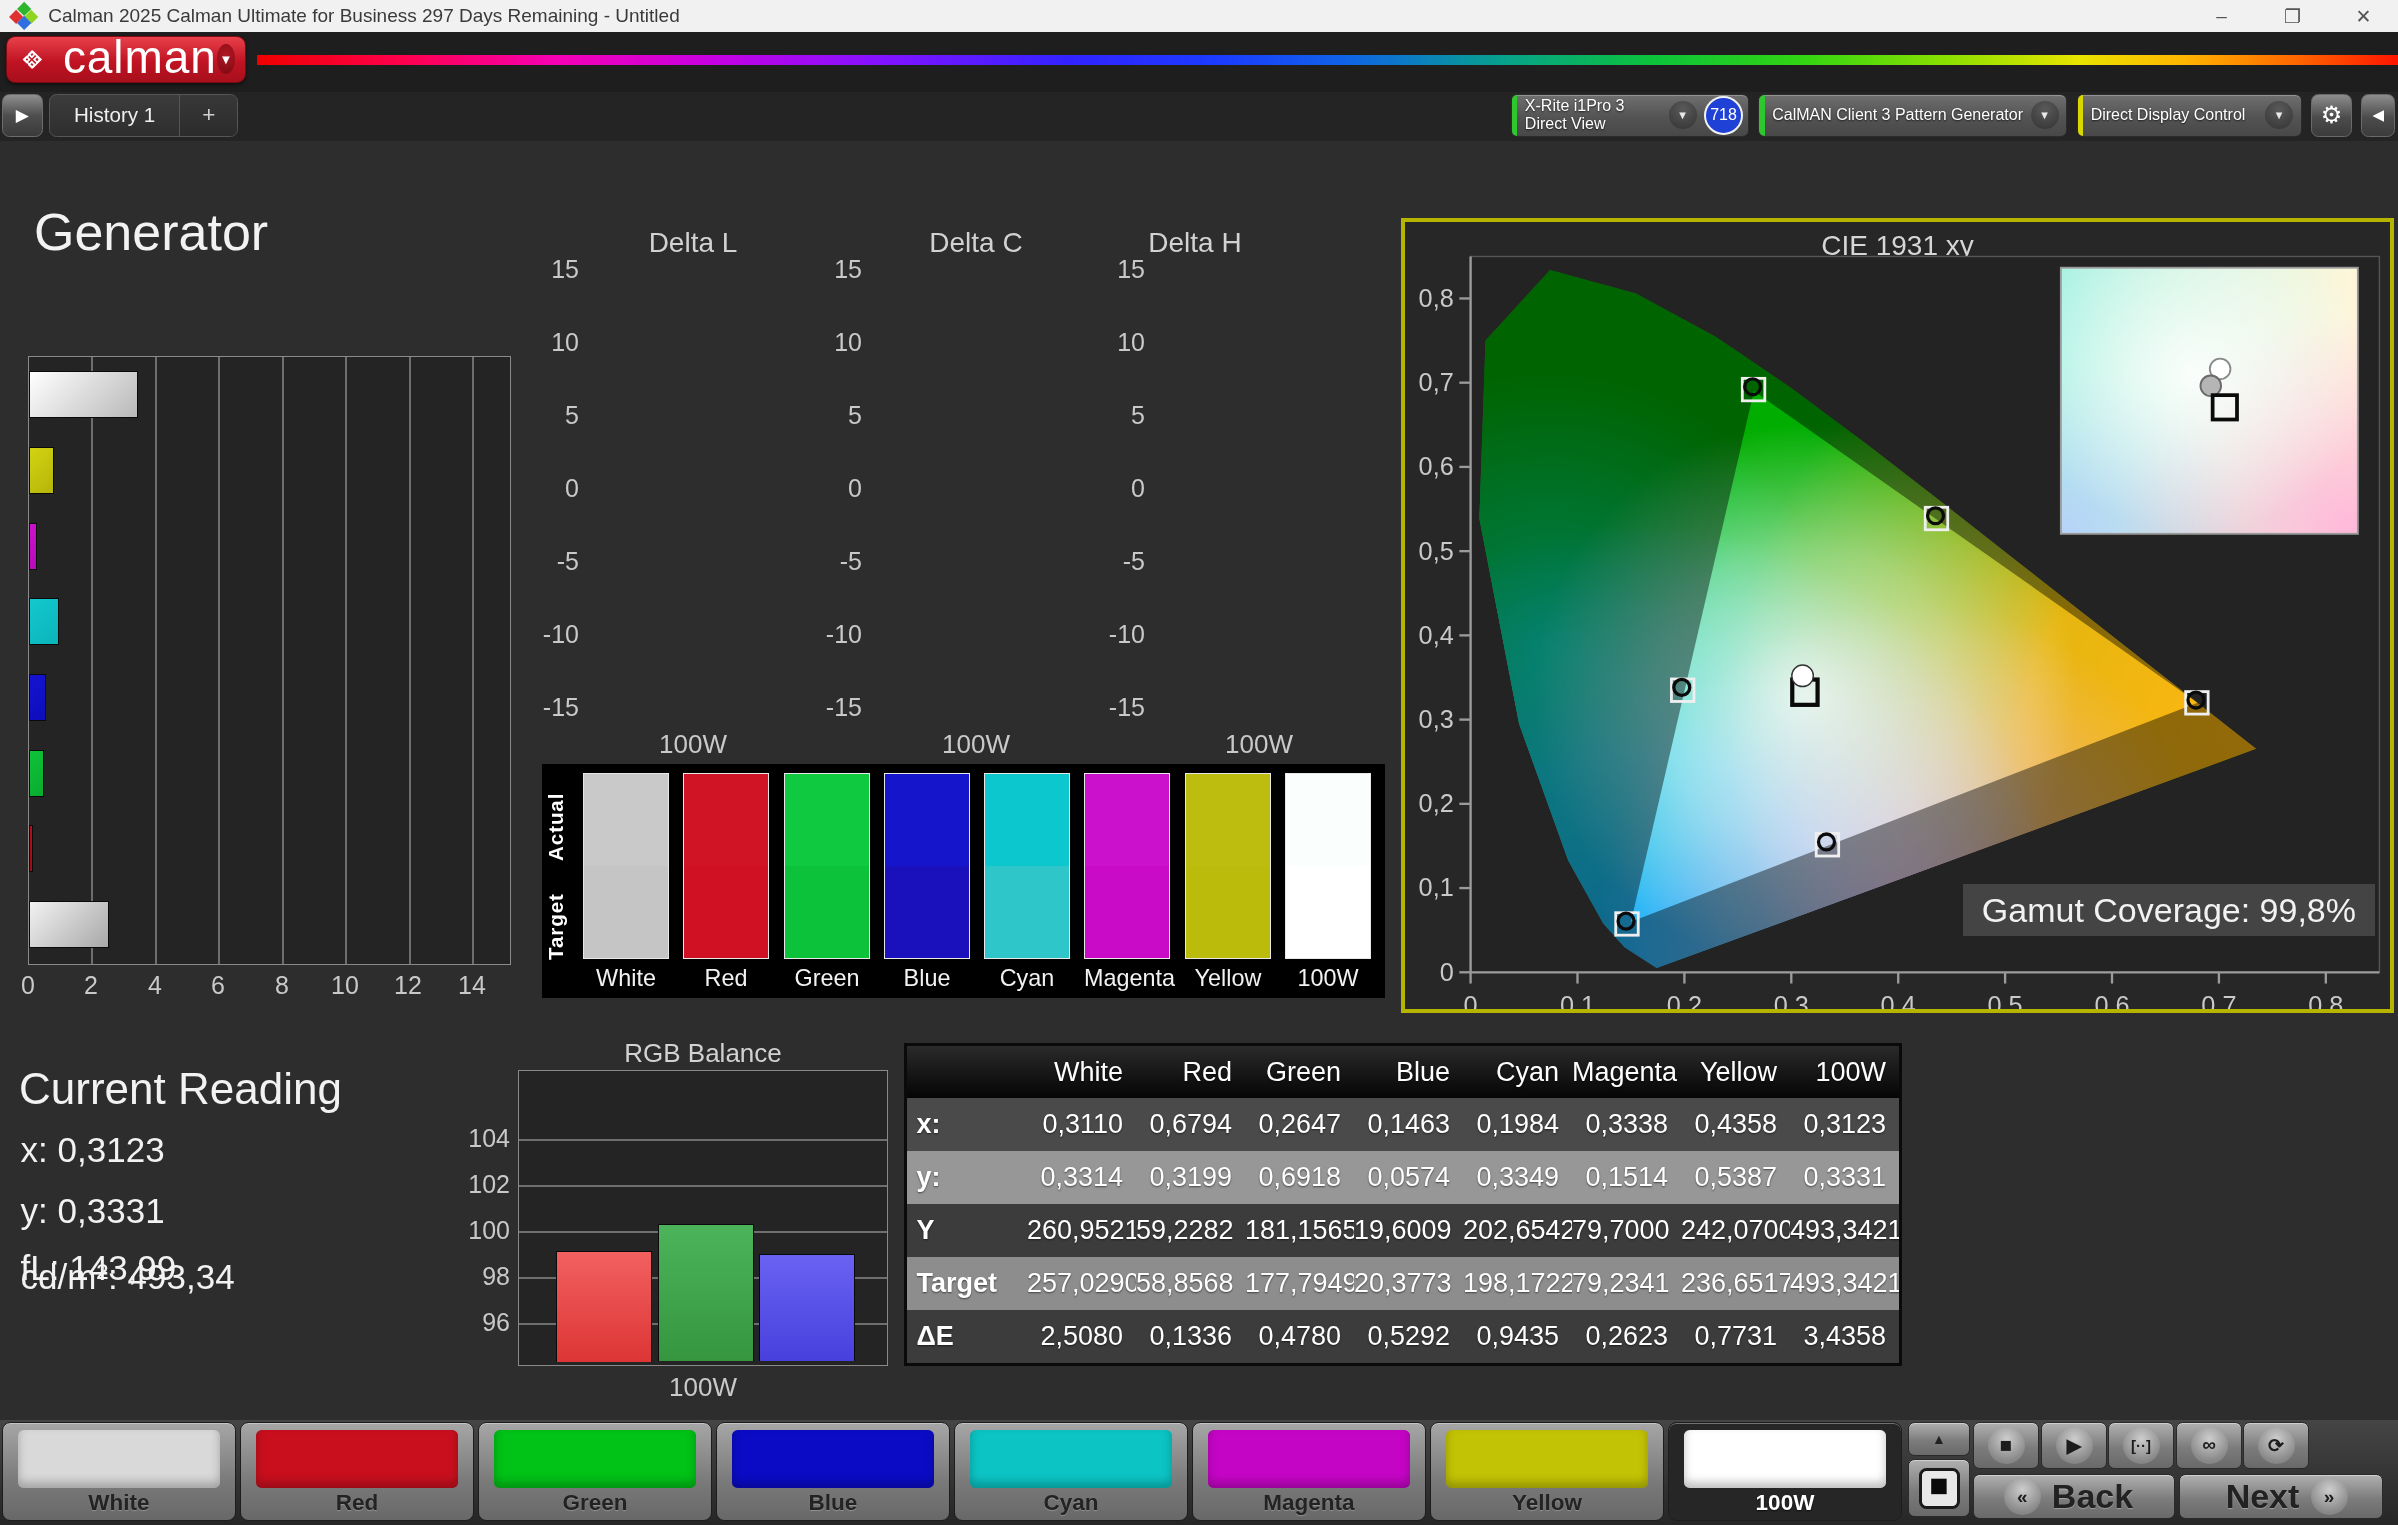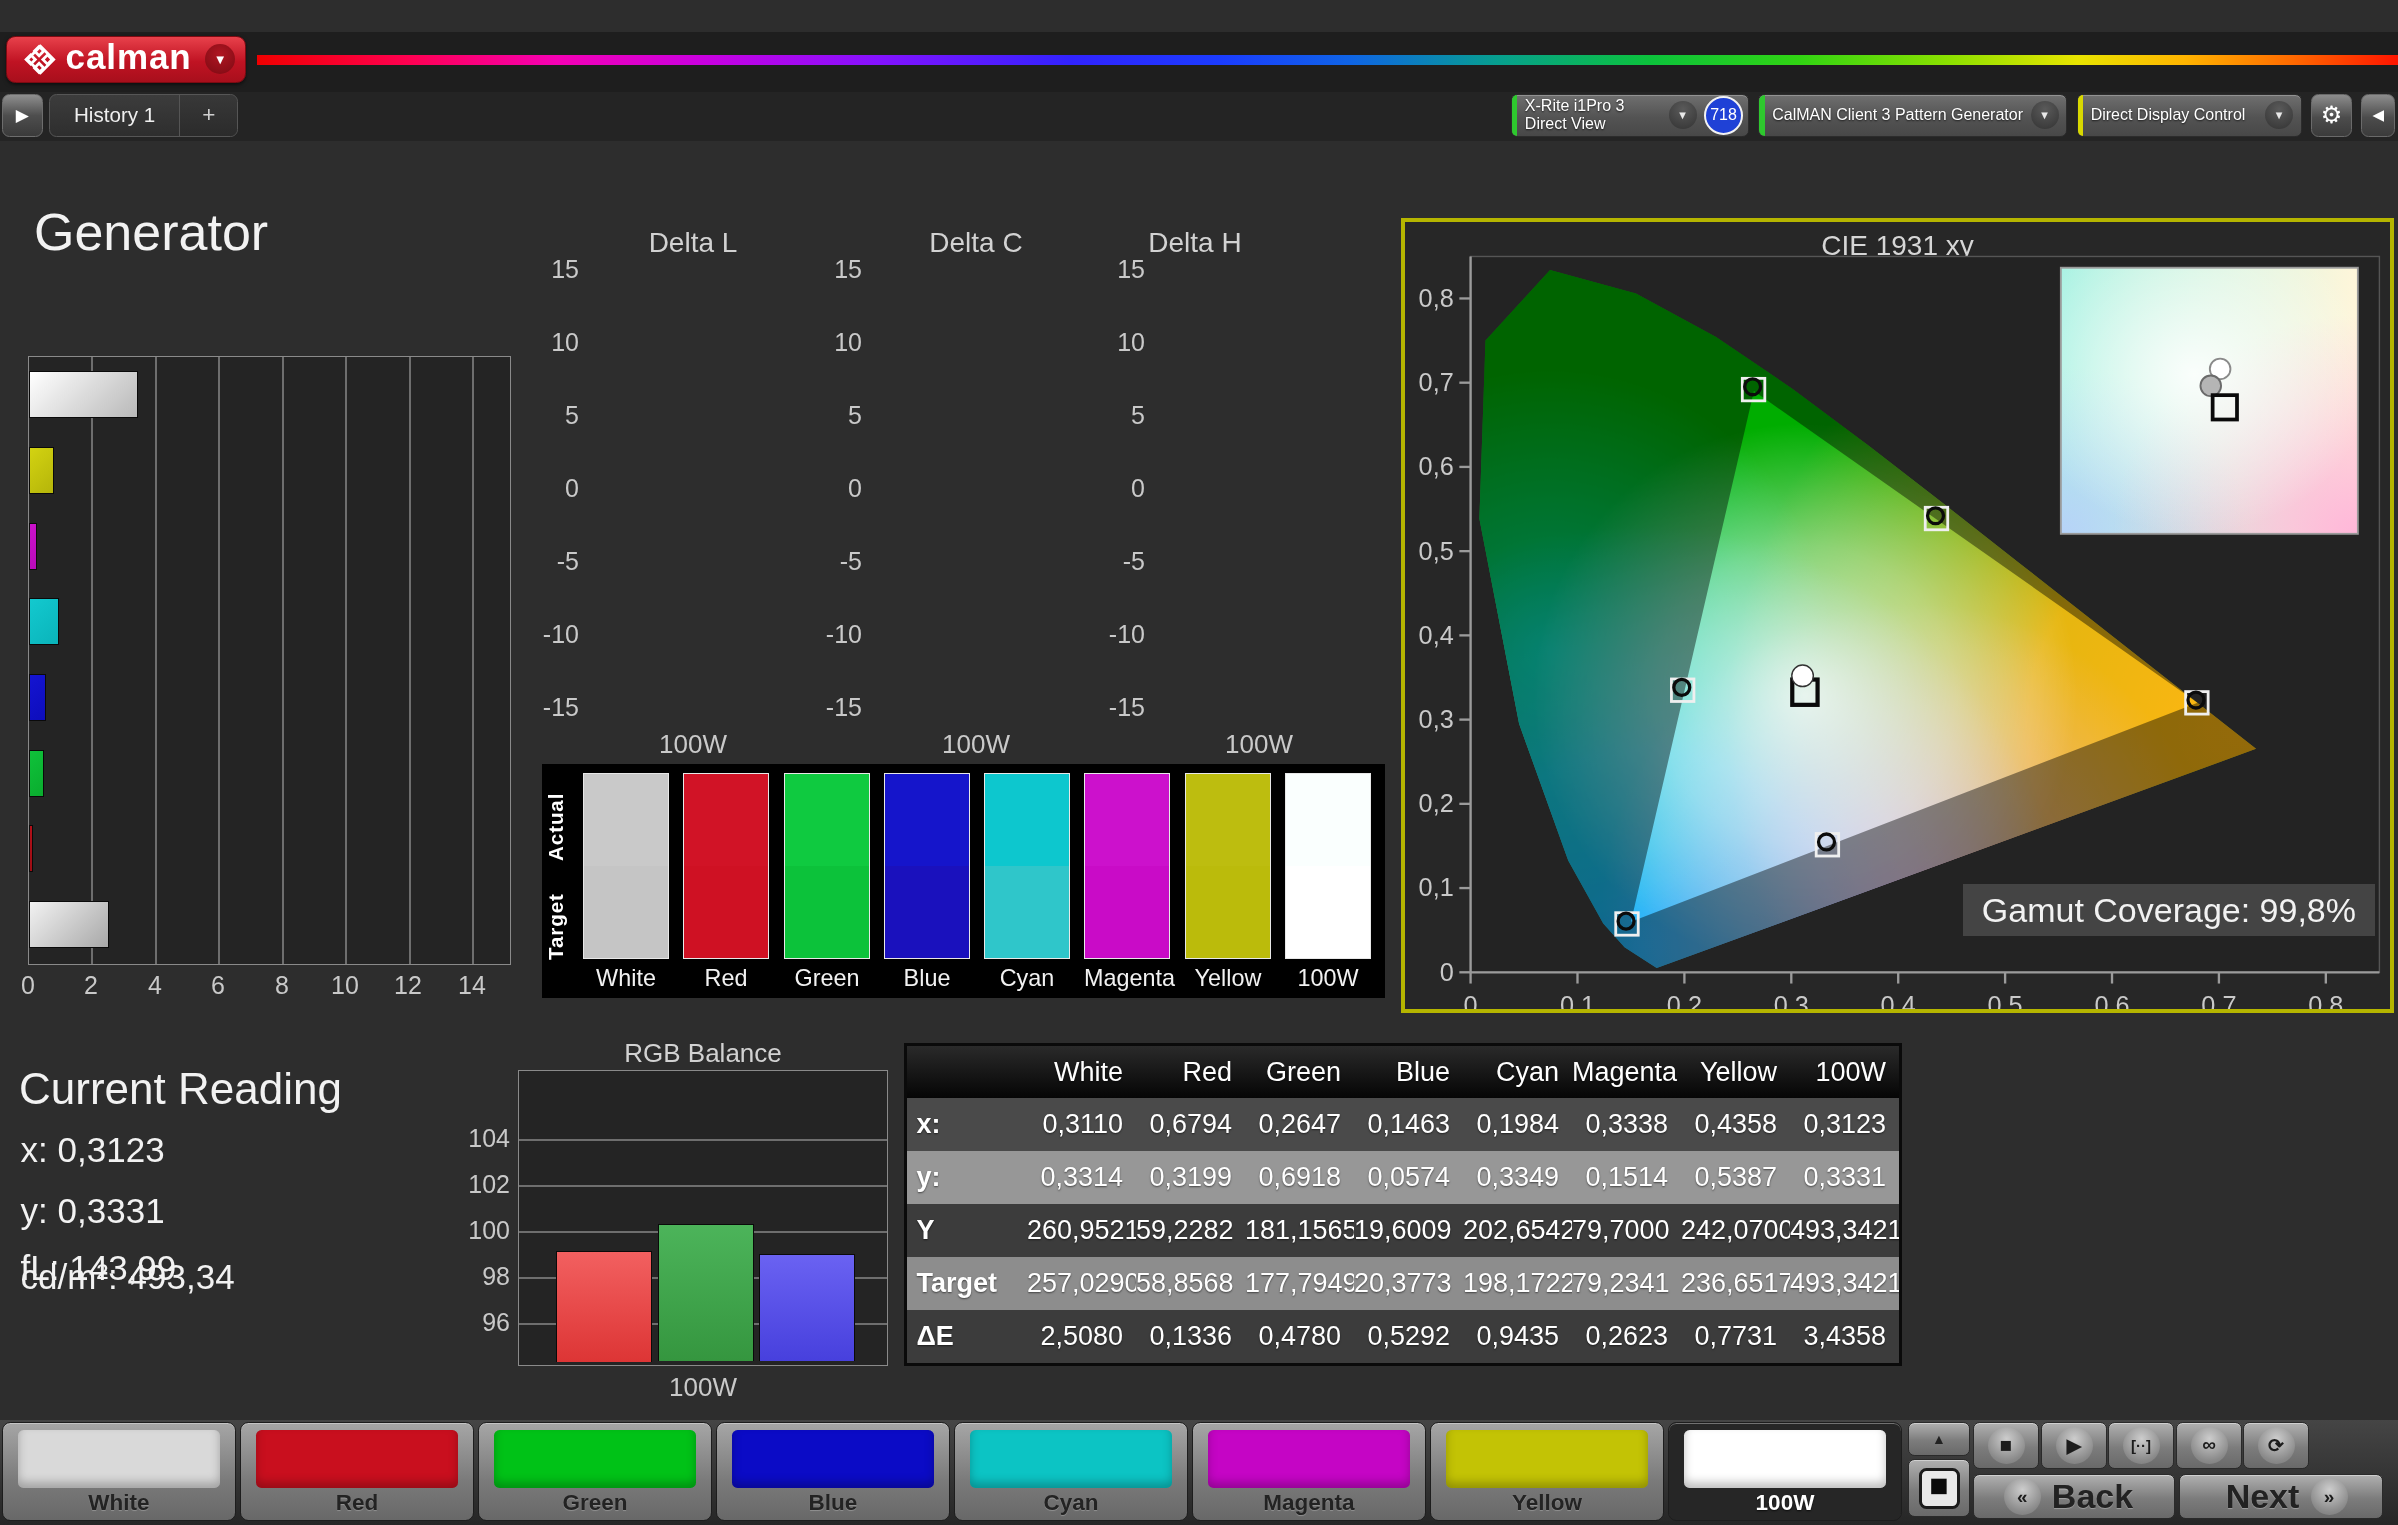--- a/index.html
+++ b/index.html
@@ -14,21 +14,21 @@
   .titlebar-title { font-size:19px; color:#3a3a3a; }
   .win-controls { margin-left:auto; display:flex; height:100%; }
   .win-btn { width:71px; height:100%; display:flex; align-items:center; justify-content:center; font-size:19px; color:#555; cursor:default; }
 
   
   .header { position:absolute; left:0; top:32px; width:2399px; height:60px; background:#1e1e1e; }
   .logo-btn { position:absolute; left:5.6px; top:3.7px; width:240px; height:47px; border-radius:9.4px;
     background:linear-gradient(#e8414b, #c01323 55%, #a80f1c); border:0.9px solid #7e0a12;
     display:flex; align-items:center; box-shadow:0 1.9px 3.7px rgba(0,0,0,.5); }
   .logo-mark { margin-left:13px; }
-  .logo-word { color:#fff; font-size:35px; font-weight:bold; letter-spacing:0.9px; margin-left:5px; margin-top:-3.7px; }
+  .logo-word { color:#fff; font-size:46px; font-weight:normal; letter-spacing:0.9px; margin-left:18px; margin-top:-3.7px; }
   .logo-arrow { margin-left:auto; margin-right:9.4px; width:30px; height:30px; border-radius:50%;
     background:radial-gradient(circle at 50% 35%, #b3ololder, #8d0d16); background:radial-gradient(circle at 50% 35%, #b01622, #7d0a13);
     display:flex; align-items:center; justify-content:center; color:#fff; font-size:13px; }
   .stripe { position:absolute; left:257px; right:0; top:22.5px; height:10.3px;
     background:linear-gradient(90deg,#f00000 0%, #ff0050 7%, #f500b4 14%, #c800e1 21%, #8412ff 29%, #3123ff 38%, #1b3cff 45%, #0f64e6 51%, #07a08e 58%, #0cc23c 65%, #31d413 72%, #8ce000 79%, #e8e400 85%, #ffb400 90%, #ff6a00 95%, #ff1400 100%); }
 
   
   .tabrow { position:absolute; left:0; top:92px; width:2399px; height:49px; background:#242424; }
   .nav-expand { position:absolute; left:1.9px; top:1.9px; width:41px; height:43px; border-radius:7.5px;
     background:linear-gradient(#8f8f8f,#4e4e4e 50%,#3a3a3a); border:0.9px solid #6d6d6d;
@@ -100,20 +100,34 @@
     display:flex; align-items:center; justify-content:center; box-shadow:inset 0 0.9px 0 rgba(255,255,255,.4); }
   .tr-btn .circ { width:37px; height:37px; border-radius:50%; background:radial-gradient(circle at 50% 32%,#cdcdcd,#8a8a8a 70%,#777);
     display:flex; align-items:center; justify-content:center; color:#1c1c1c; font-size:19px; font-weight:bold; }
   .navtext { font-size:34px; color:#222; font-weight:bold; margin:0 11.2px; text-shadow:0 0.9px 0.9px rgba(255,255,255,.3); }
 </style>
 </head>
 <body>
 
 <div class="screen">
 
+  <div class="titlebar">
+    <span class="app-icon">
+      <i style="left:0;top:7.5px;background:#e03131"></i>
+      <i style="left:7.5px;top:0;background:#2db52d"></i>
+      <i style="left:15px;top:7.5px;background:#8fd41f"></i>
+      <i style="left:7.5px;top:14px;background:#2d6fe0"></i>
+    </span>
+    <span class="titlebar-title">Calman 2025 Calman Ultimate for Business 297 Days Remaining  - Untitled</span>
+    <div class="win-controls">
+      <div class="win-btn">–</div>
+      <div class="win-btn">❐</div>
+      <div class="win-btn">✕</div>
+    </div>
+  </div>
 
   <div class="header">
     <div class="logo-btn">
       <svg class="logo-mark" width="41" height="41" viewBox="0 0 44 44">
         <g stroke="#ffffff" stroke-width="3" fill="none">
           <rect x="12" y="12" width="20" height="20" transform="rotate(45 22 22)"></rect>
           <rect x="17" y="9.5" width="7" height="7" transform="rotate(45 20.5 13)"></rect>
           <rect x="17" y="27.5" width="7" height="7" transform="rotate(45 20.5 31)"></rect>
           <rect x="8" y="18.5" width="7" height="7" transform="rotate(45 11.5 22)"></rect>
           <rect x="26" y="18.5" width="7" height="7" transform="rotate(45 29.5 22)"></rect>

